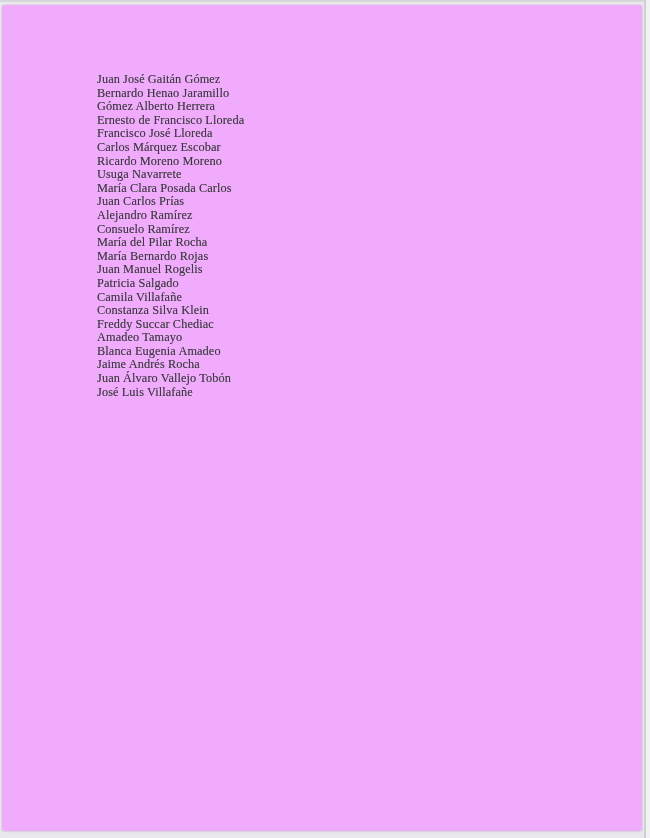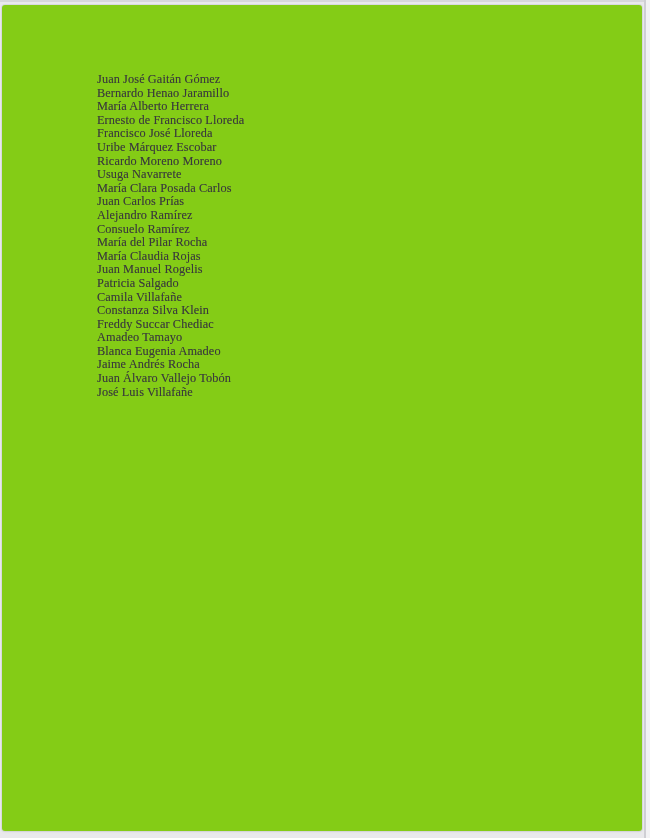--- a/index.html
+++ b/index.html
@@ -39,21 +39,21 @@
     width: 100%;
     height: 2px;
     background: #d7d7db;
   }
   .page {
     position: absolute;
     left: 2px;
     top: 5px;
     width: 640px;
     height: 826px;
-    background: #84cc16;
+    background: #f0abfc;
     border-radius: 3px;
     box-shadow: 0 0 0 1px rgba(200, 200, 208, 0.45),
                 0 1px 3px rgba(0, 0, 0, 0.05);
   }
   .name-list {
     position: absolute;
     left: 95px;
     top: 68px;
     font-size: 12.3px;
     line-height: 13.6px;
@@ -70,32 +70,32 @@
 <body>
 
 <div class="top-seam"></div>
 <div class="right-gutter"></div>
 <div class="right-seam"></div>
 
 <div class="page">
   <div class="name-list">
       <div class="name-line">Juan José Gaitán Gómez</div>
       <div class="name-line">Bernardo Henao Jaramillo</div>
-      <div class="name-line">María Alberto Herrera</div>
+      <div class="name-line">Gómez Alberto Herrera</div>
       <div class="name-line">Ernesto de Francisco Lloreda</div>
       <div class="name-line">Francisco José Lloreda</div>
-      <div class="name-line">Uribe Márquez Escobar</div>
+      <div class="name-line">Carlos Márquez Escobar</div>
       <div class="name-line">Ricardo Moreno Moreno</div>
       <div class="name-line">Usuga Navarrete</div>
       <div class="name-line">María Clara Posada Carlos</div>
       <div class="name-line">Juan Carlos Prías</div>
       <div class="name-line">Alejandro Ramírez</div>
       <div class="name-line">Consuelo Ramírez</div>
       <div class="name-line">María del Pilar Rocha</div>
-      <div class="name-line">María Claudia Rojas</div>
+      <div class="name-line">María Bernardo Rojas</div>
       <div class="name-line">Juan Manuel Rogelis</div>
       <div class="name-line">Patricia Salgado</div>
       <div class="name-line">Camila Villafañe</div>
       <div class="name-line">Constanza Silva Klein</div>
       <div class="name-line">Freddy Succar Chediac</div>
       <div class="name-line">Amadeo Tamayo</div>
       <div class="name-line">Blanca Eugenia Amadeo</div>
       <div class="name-line">Jaime Andrés Rocha</div>
       <div class="name-line">Juan Álvaro Vallejo Tobón</div>
       <div class="name-line">José Luis Villafañe</div>

